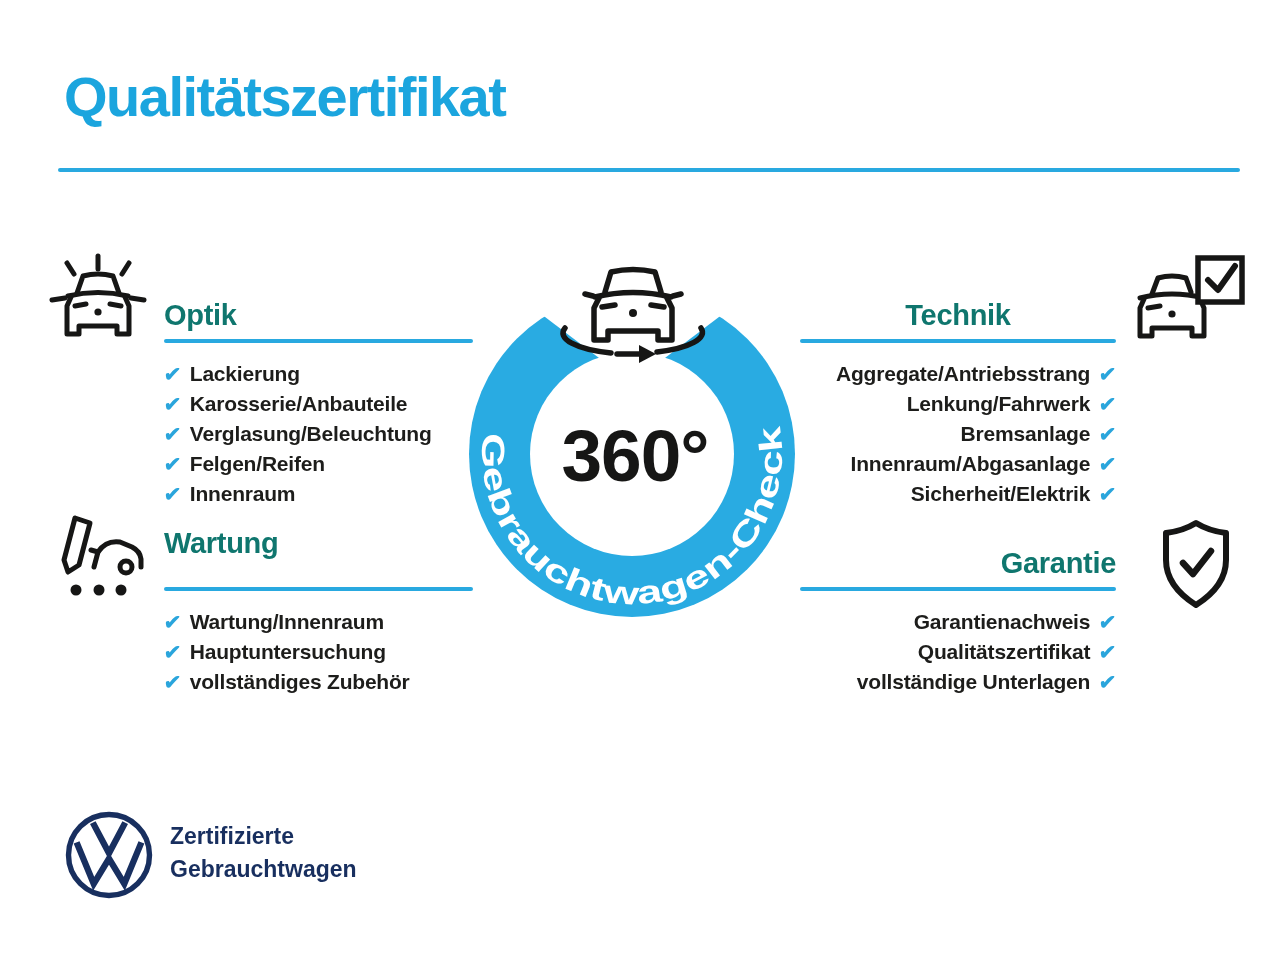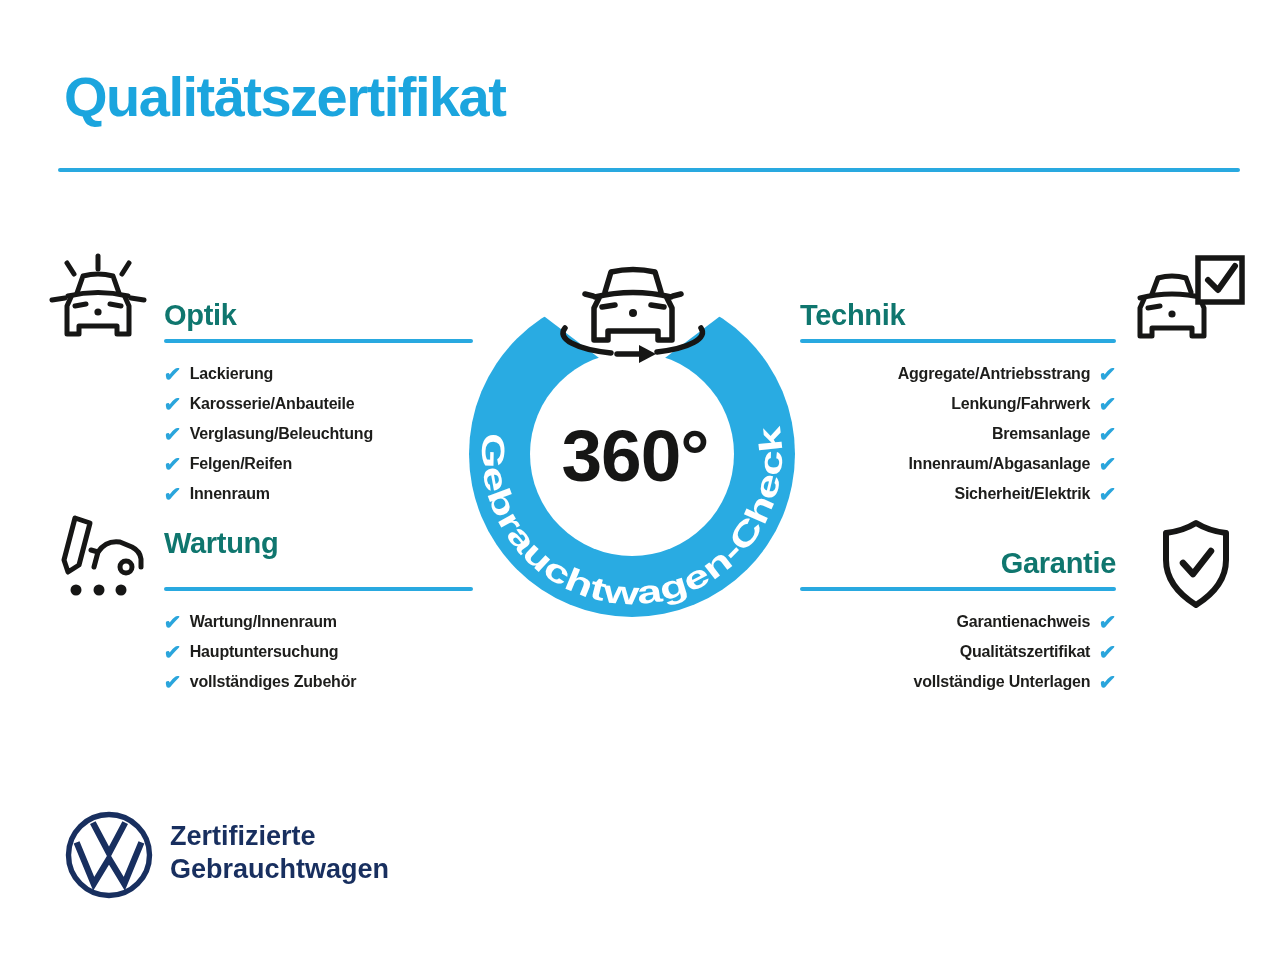--- a/index.html
+++ b/index.html
@@ -19,23 +19,23 @@
   
   .list{display:flex;flex-direction:column;}
   .row{display:flex;align-items:center;height:30px;}
   .row.right{justify-content:flex-end;}
   .chk{
     color:#2aa5dc;font-size:20px;font-weight:900;line-height:1;
     transform:skewX(-6deg);
   }
   .row .chk{margin-right:9px;}
   .row.right .chk{margin-right:0;margin-left:9px;}
-  .lbl{font-size:16px;font-weight:700;letter-spacing:-0.2px;color:#1d1d1b;white-space:nowrap;}
-  
-  .footer-text{left:170px;top:820px;font-size:27px;font-weight:700;line-height:33px;color:#182f5f;}
+  .lbl{font-size:21px;font-weight:700;letter-spacing:-0.2px;color:#1d1d1b;white-space:nowrap;}
+  
+  .footer-text{left:170px;top:820px;font-size:23px;font-weight:700;line-height:33px;color:#182f5f;}
   svg{display:block;}
 </style>
 </head>
 <body>
 
 <div class="canvas">
 
   <div class="abs title">Qualitätszertifikat</div>
   <div class="abs title-rule"></div>
 
@@ -139,21 +139,21 @@
     <g stroke="#161615" stroke-width="5" fill="none" stroke-linecap="round" stroke-linejoin="round">
       <path d="M16 44 L22 28 Q36 24 50 28 L55 42"></path>
       <path d="M4 48 Q36 40 68 48"></path>
       <path d="M8 49 L4 58 L4 86 L16 86 L16 78 L56 78 L56 86 L68 86 L68 58 L64 49"></path>
       <path d="M12 58 L24 56"></path>
     </g>
     <circle cx="36" cy="64" r="3.6" fill="#161615"></circle>
     <rect x="62" y="8" width="44" height="44" fill="#ffffff" stroke="#161615" stroke-width="5.5"></rect>
     <path d="M72 30 L82 40 L99 16" fill="none" stroke="#161615" stroke-width="6" stroke-linecap="round" stroke-linejoin="round"></path>
   </svg>
-  <div class="abs sec-head" style="left:800px;top:299px;width:316px;text-align:left;">Technik</div>
+  <div class="abs sec-head" style="left:800px;top:299px;width:316px;text-align:center;">Technik</div>
   <div class="abs sec-rule" style="left:800px;top:339px;width:316px;"></div>
   <div class="abs list" style="left:700px;top:359px;width:416px;">
     <div class="row right">
         <span class="lbl">Aggregate/Antriebsstrang</span>
         <span class="chk">✔</span>
       </div>
     <div class="row right">
         <span class="lbl">Lenkung/Fahrwerk</span>
         <span class="chk">✔</span>
       </div>

